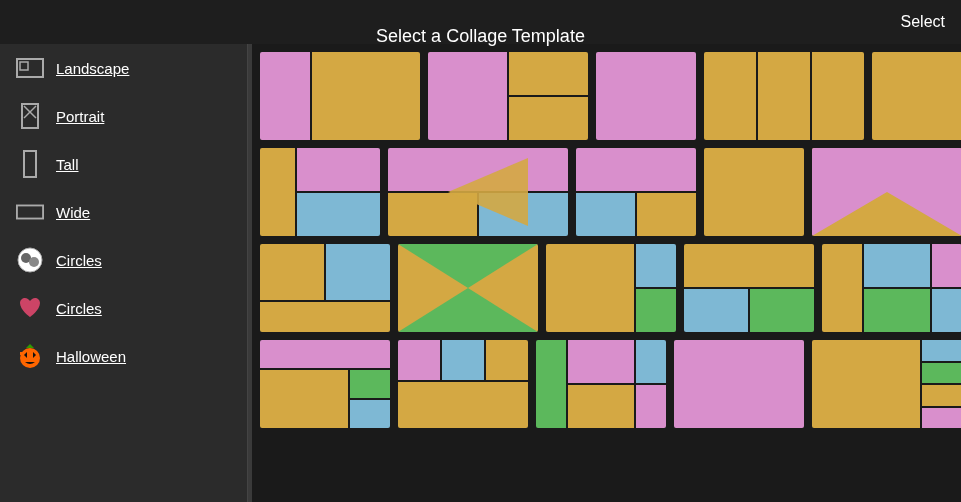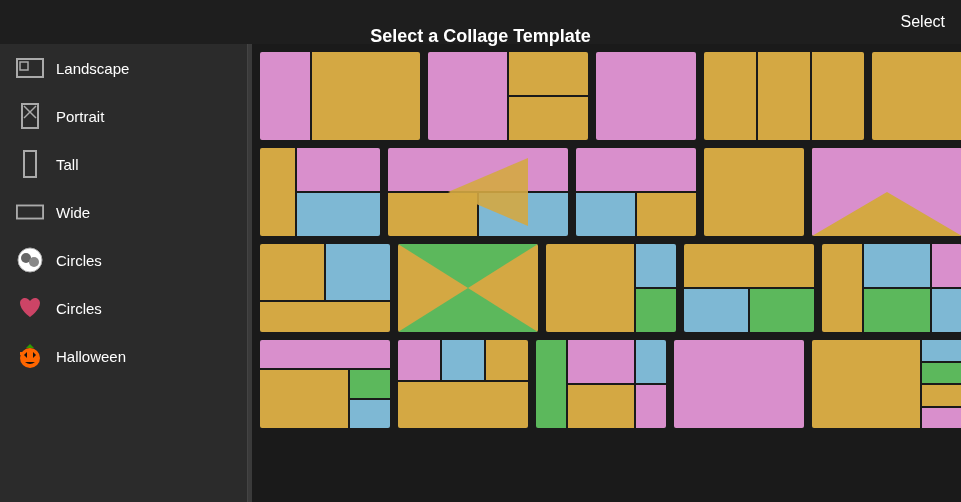--- a/index.html
+++ b/index.html
@@ -20,21 +20,21 @@
       height: 44px;
       display: flex;
       align-items: center;
       justify-content: center;
       position: relative;
       flex-shrink: 0;
     }
     .header-title {
       font-size: 18px;
       color: #fff;
-      font-weight: bold;
+      font-weight: normal;
       margin-top: 29px;
     }
     .cancel-btn {
       position: absolute;
       right: 16px;
       color: #fff;
       font-size: 16px;
       cursor: pointer;
       background: none;
       border: none;
@@ -47,20 +47,21 @@
       overflow: hidden;
     }
 
     
     .sidebar {
       width: 248px;
       background: #2b2b2b;
       border-right: 1px solid #444;
       overflow-y: auto;
       flex-shrink: 0;
+      text-decoration: underline;
     }
     .sidebar-item {
       display: flex;
       align-items: center;
       padding: 10px 16px;
       cursor: pointer;
       font-size: 15px;
       color: #fff;
       gap: 12px;
     }

